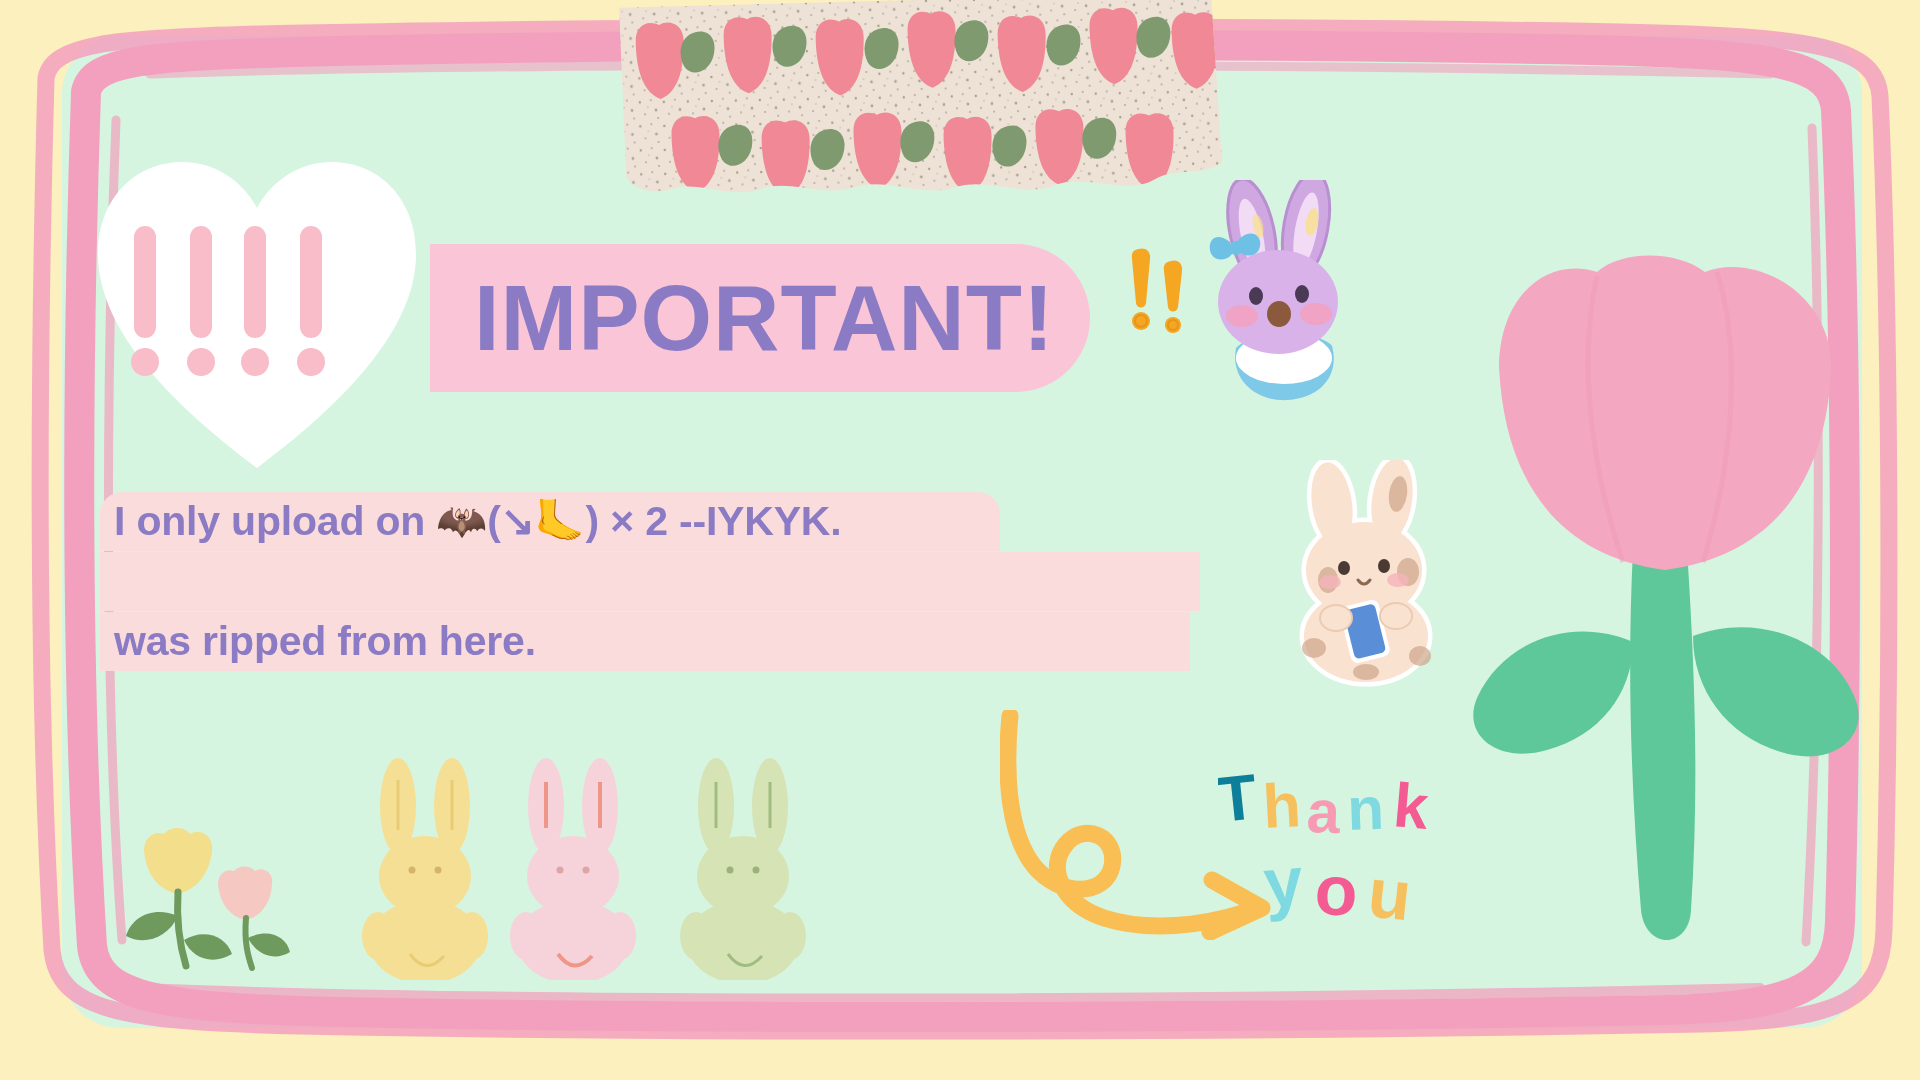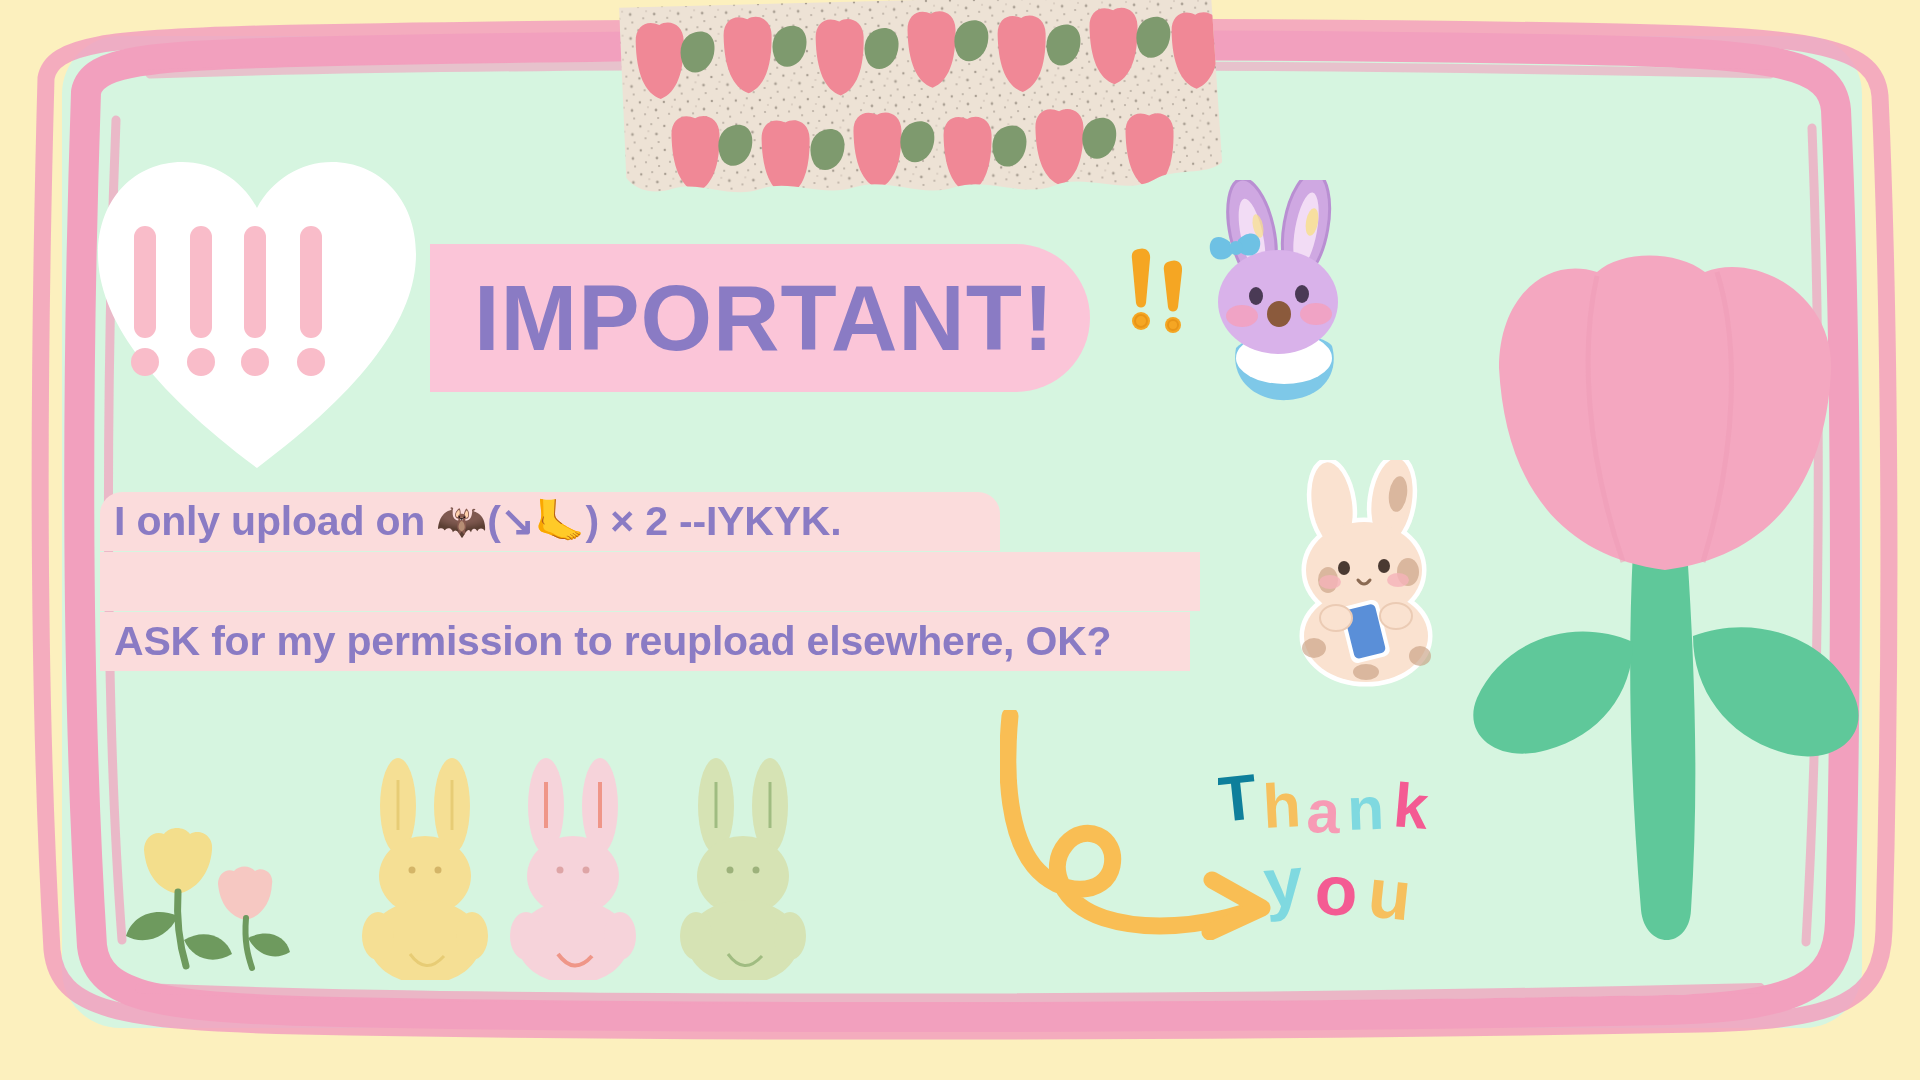--- a/index.html
+++ b/index.html
@@ -196,21 +196,21 @@
   <div class="body-block">
     <div class="body-line">
       <div class="hl"></div>
       <div class="txt">I only upload on 🦇(↘🦶) × 2 --IYKYK.</div>
     </div>
     <div class="body-line">
       <div class="hl"></div>
     </div>
     <div class="body-line">
       <div class="hl"></div>
-      <div class="txt">ASK for my permission to reupload elsewhere, OK?</div>
+      <div class="txt">was ripped from here.</div>
     </div>
   </div>
 
   <svg class="excl-marks" viewBox="0 0 70 110">
     <g fill="#F5A623">
       <path d="M14,4 C20,2 26,6 25,14 L21,58 C20,64 12,64 11,58 L7,14 C6,7 9,5 14,4 Z"></path>
       <circle cx="16" cy="76" r="9"></circle>
       <path d="M46,16 C52,14 58,18 57,26 L53,62 C52,68 44,68 43,62 L39,26 C38,19 41,17 46,16 Z"></path>
       <circle cx="48" cy="80" r="8"></circle>
     </g>

